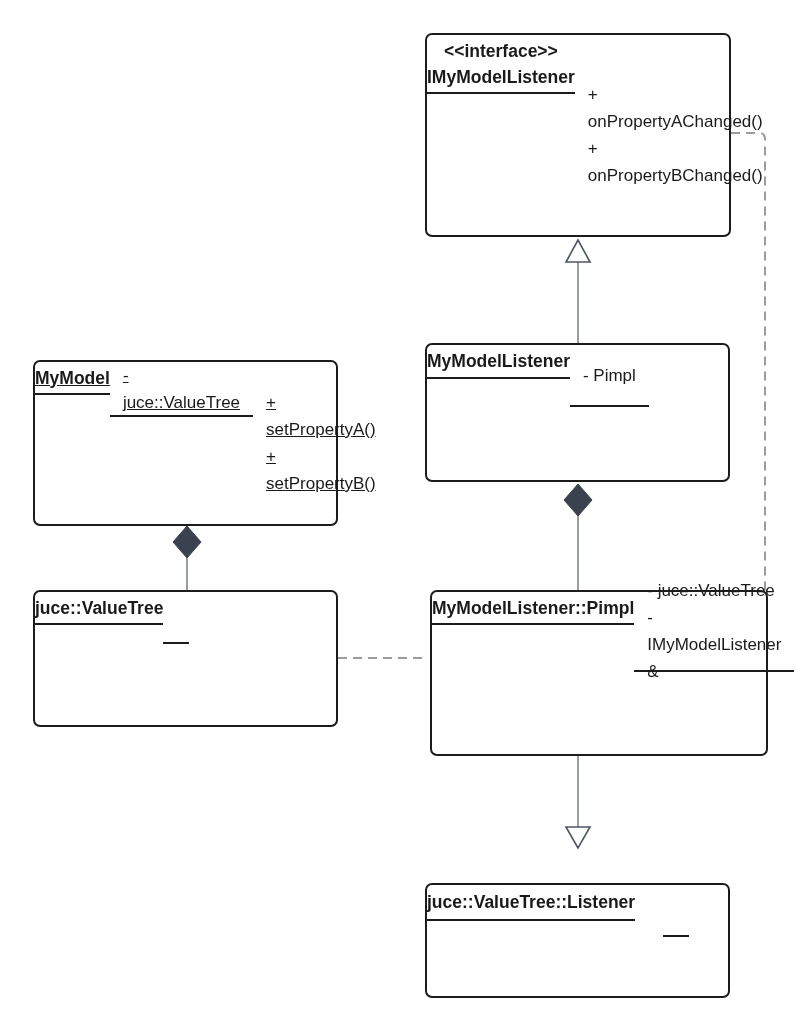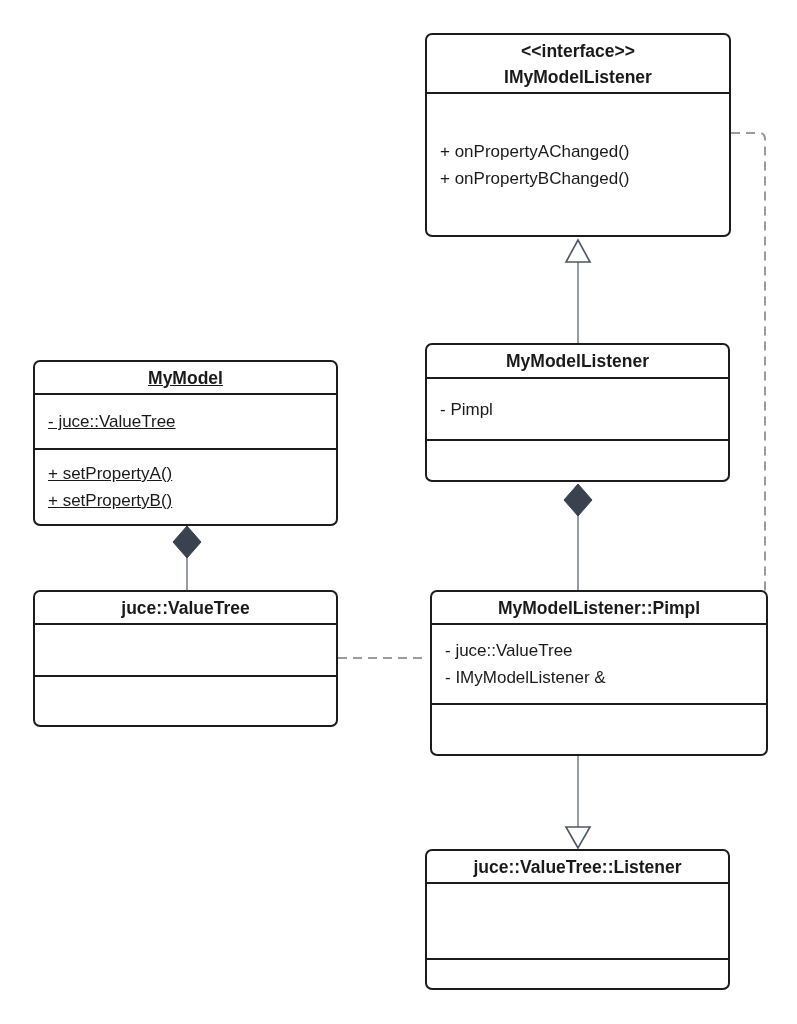--- a/index.html
+++ b/index.html
@@ -31,21 +31,21 @@
     width:797px;height:1024px;
     pointer-events:none;
   }
   .uml-class{
     position:absolute;
     box-sizing:border-box;
     background:var(--box-fill);
     border:2px solid var(--box-border);
     border-radius:7px;
     display:flex;
-    flex-direction:column;
+    flex-direction:row;
   }
   .compartment{
     box-sizing:border-box;
     border-bottom:2px solid var(--box-border);
     display:flex;
     flex-direction:column;
     justify-content:center;
   }
   .compartment:last-child{border-bottom:none;}
   .title-comp{
@@ -150,21 +150,21 @@
     <div class="compartment title-comp" style="height:33px;">
       <div>MyModelListener::Pimpl</div>
     </div>
     <div class="compartment body-comp" style="height:80px;">
       <div>- juce::ValueTree</div>
       <div>- IMyModelListener &amp;</div>
     </div>
     <div class="compartment body-comp grow"></div>
   </div>
 
-  <div class="uml-class" style="left:425px;top:849px;width:305px;height:141px;gap:28px;">
+  <div class="uml-class" style="left:425px;top:883px;width:305px;height:115px;gap:28px;">
     <div class="compartment title-comp" style="height:36px;">
       <div>juce::ValueTree::Listener</div>
     </div>
     <div class="compartment body-comp" style="height:52px;"></div>
     <div class="compartment body-comp grow"></div>
   </div>
 
 </div>
 
 </body></html>

